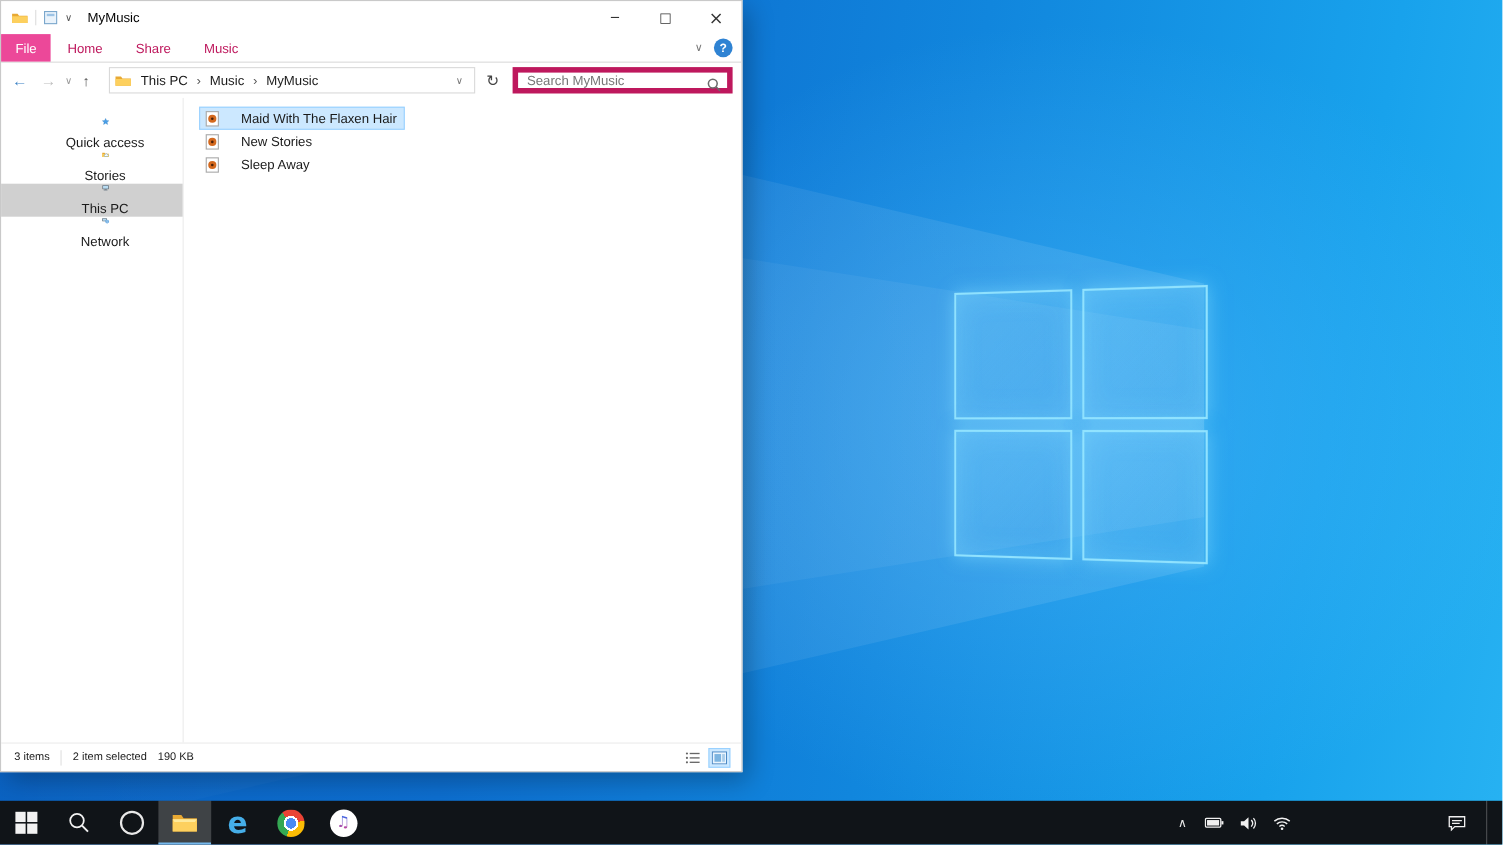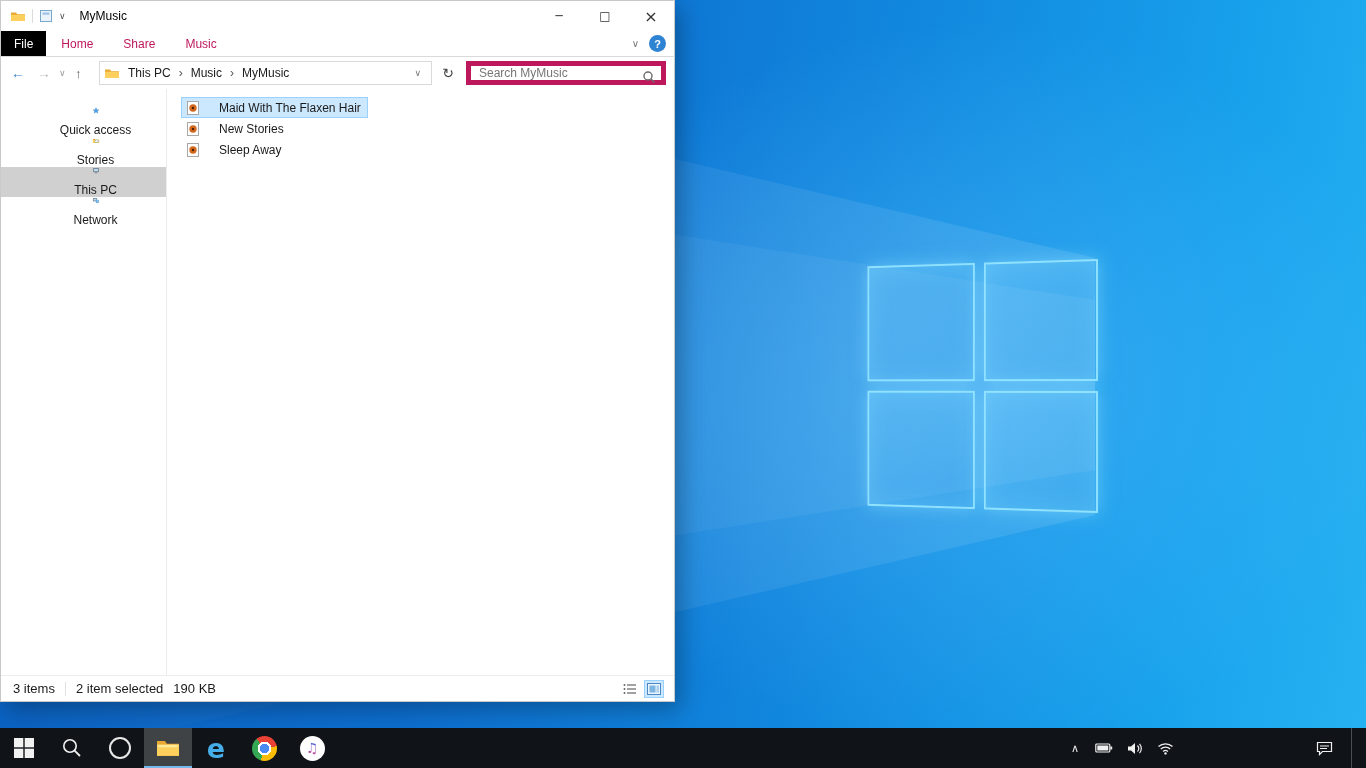--- a/index.html
+++ b/index.html
@@ -32,21 +32,21 @@
   .qat-divider { width:1px; height:14px; background:#dcdcdc; }
   .qat-drop { font-size:9px; color:#555; line-height:1; }
   .win-title { margin-left:14px; font-size:12px; color:#000; }
   .caption-btns { margin-left:auto; display:flex; height:30px; }
   .cap-btn { width:46px; height:30px; display:flex; align-items:center; justify-content:center;
     font-size:12px; color:#333; background:transparent; border:none; font-family:"DejaVu Sans",sans-serif; }
   .cap-btn.close { font-size:16px; }
 
   .ribbon-tabs { height:26px; display:flex; align-items:stretch; border-bottom:1px solid #dadada; flex:0 0 auto; }
   .rtab { display:flex; align-items:center; padding:0 15px; color:#be185d; }
-  .rtab.file { background:#000000; color:#fff; padding:0 13px; }
+  .rtab.file { background:#ec4899; color:#fff; padding:0 13px; }
   .ribbon-right { margin-left:auto; display:flex; align-items:center; gap:10px; padding-right:8px; }
   .ribbon-chev { color:#777; font-size:10px; }
   .help-btn { width:17px; height:17px; border-radius:50%; background:#2f83d3; color:#fff; font-size:11px;
     display:flex; align-items:center; justify-content:center; font-weight:bold; }
 
   .navbar { height:32px; display:flex; align-items:center; padding:0 8px 0 6px; gap:4px; flex:0 0 auto; }
   .nav-arrow { width:22px; text-align:center; font-size:14px; }
   .nav-back { color:#3a80c4; }
   .nav-fwd { color:#bdbdbd; }
   .nav-recent { color:#9a9a9a; font-size:9px; width:12px; }
@@ -66,21 +66,21 @@
   .body-area { flex:1; display:flex; min-height:0; }
   .sidebar { width:166px; border-right:1px solid #ececec; padding-top:18px; flex:0 0 auto; }
   .side-item { height:30px; display:flex; align-items:center; gap:9px; padding-left:24px;flex-direction:column; }
   .side-item.selected { background:#d0d0d0; }
   .filepane { flex:1; padding:8px 0 0 14px; }
   .file-row { display:flex; align-items:center; gap:18px; height:21px; padding:0 6px 0 3px;
     border:1px solid transparent; width:max-content; }
   .file-row.selected { background:#cce8ff; border-color:#99d1ff; }
 
   .statusbar { height:26px; border-top:1px solid #ececec; display:flex; align-items:center;
-    padding:0 10px 0 12px; gap:10px; font-size:13px; color:#1a1a1a; flex:0 0 auto; }
+    padding:0 10px 0 12px; gap:10px; font-size:10px; color:#1a1a1a; flex:0 0 auto; }
   .status-sep { width:1px; height:14px; background:#e0e0e0; }
   .status-views { margin-left:auto; display:flex; gap:4px; }
   .view-btn { width:20px; height:18px; display:flex; align-items:center; justify-content:center;
     border:1px solid transparent; }
   .view-btn.active { background:#cce8ff; border-color:#99d1ff; }
 
   
   .taskbar { position:absolute; left:0; bottom:0; width:1366px; height:40px; background:#101418;
     display:flex; align-items:stretch; z-index:50; }
   .tb-btn { width:48px; display:flex; align-items:center; justify-content:center; }

